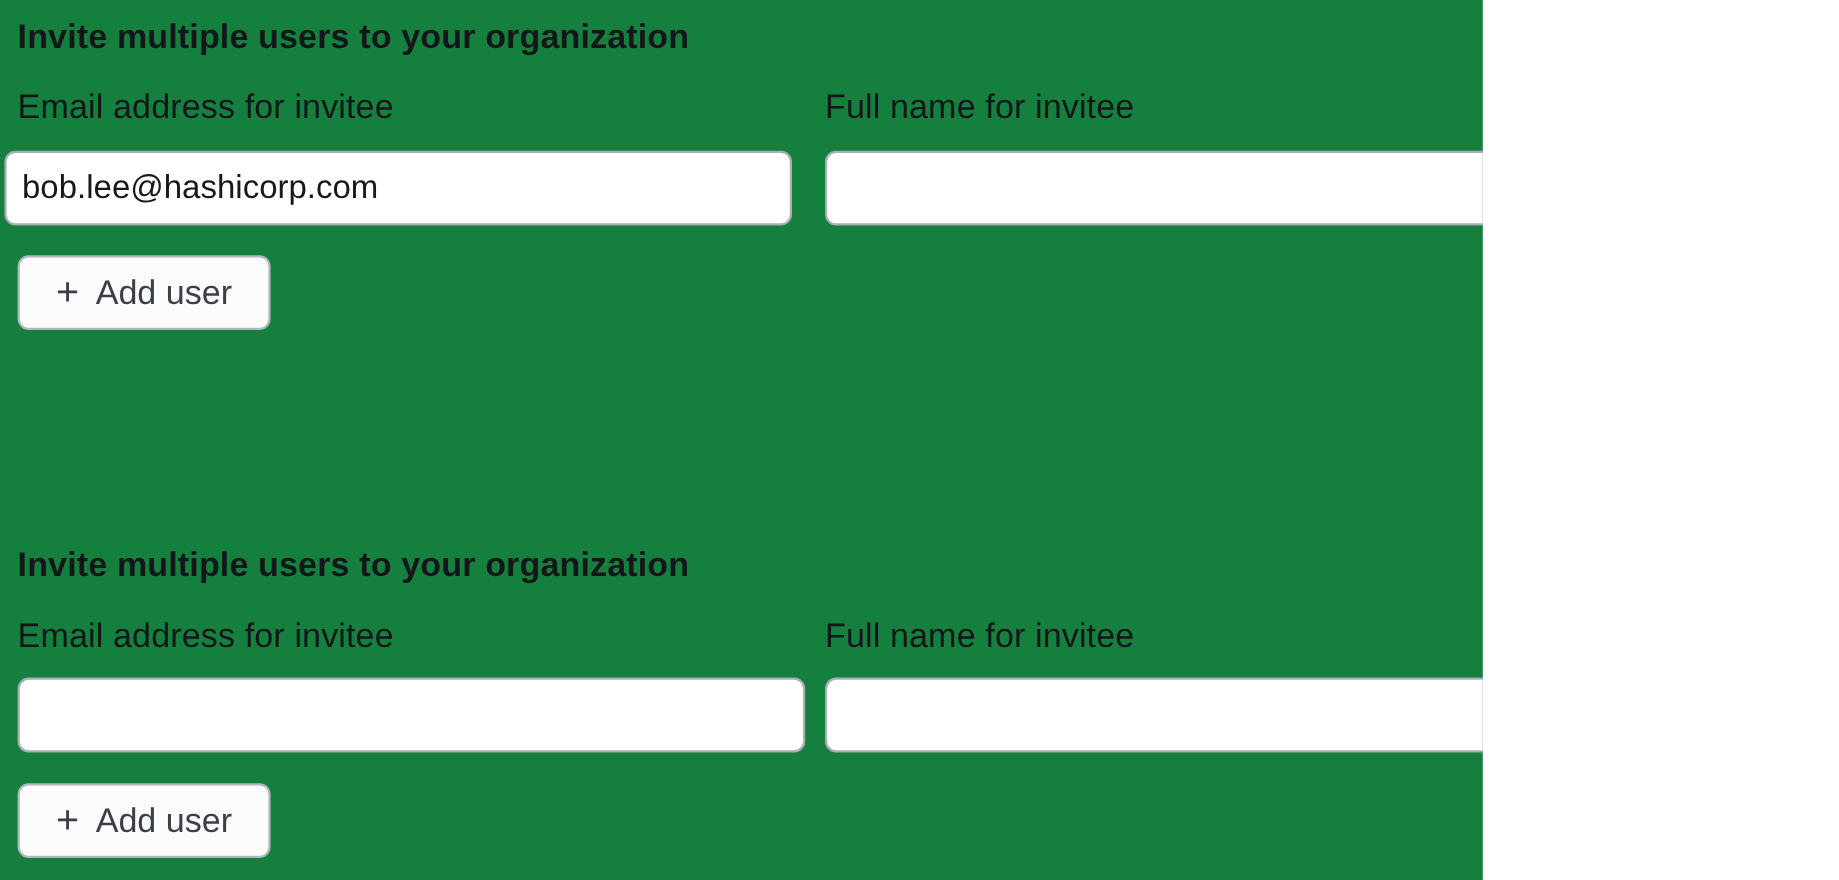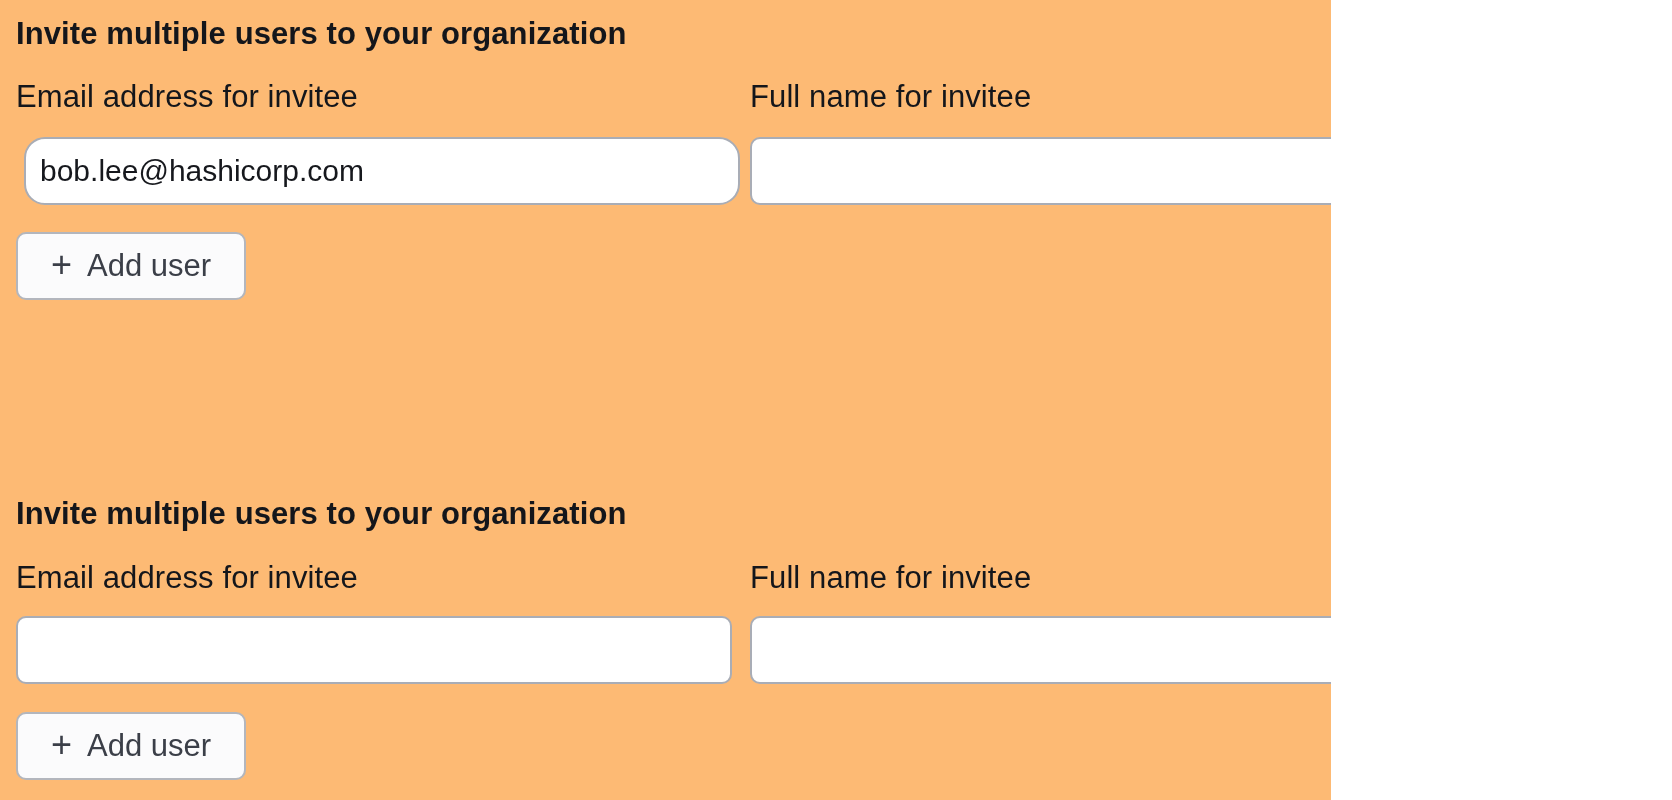--- a/index.html
+++ b/index.html
@@ -1,22 +1,23 @@
 <!DOCTYPE html>
 <html><head>
 <meta charset="utf-8">
 <style>
   html, body { margin: 0; padding: 0; background: #ffffff; }
   #stage {
     position: relative;
     width: 1331px;
     height: 800px;
     overflow: hidden;
-    background: #fdba74;
+    background: #15803d;
     font-family: "Liberation Sans", "DejaVu Sans", sans-serif;
+    padding-left: 17px;
   }
   .heading {
     position: absolute;
     left: 16px;
     font-size: 31px;
     font-weight: 700;
     color: #14161b;
     letter-spacing: 0.1px;
     line-height: 38px;
     white-space: nowrap;
@@ -106,21 +107,21 @@
 </head>
 <body>
 
 <div id="stage">
 
   <div class="heading" style="top:15px;">Invite multiple users to your organization</div>
 
   <div class="field-label" style="left:16px; top:78px;">Email address for invitee</div>
   <div class="field-label" style="left:750px; top:78px;">Full name for invitee</div>
 
-  <input class="text-input" style="left: 24px; top: 137px; width: 716px; border-radius: 21px;" type="text" value="bob.lee@hashicorp.com">
+  <input class="text-input" style="left: 4px; top: 137px; width: 716px;" type="text" value="bob.lee@hashicorp.com">
   <input class="text-input" style="left: 750px; top: 137px; width: 712px;" type="text" value="">
 
   <button class="trash-btn">
     <span style="display:flex;">
       <svg width="34" height="36" viewBox="0 0 24 24" fill="none" stroke="#3c4048" stroke-width="2.1" stroke-linecap="round" stroke-linejoin="round">
         <path d="M4.2 6.2 H19.8"></path>
         <path d="M9 6 V4.6 a1.6 1.6 0 0 1 1.6 -1.6 h2.8 a1.6 1.6 0 0 1 1.6 1.6 V6"></path>
         <path d="M6.4 6.4 l0.8 12.8 a2.1 2.1 0 0 0 2.1 2 h5.4 a2.1 2.1 0 0 0 2.1 -2 l0.8 -12.8"></path>
         <path d="M10.2 10.5 v6.2"></path>
         <path d="M13.8 10.5 v6.2"></path>

